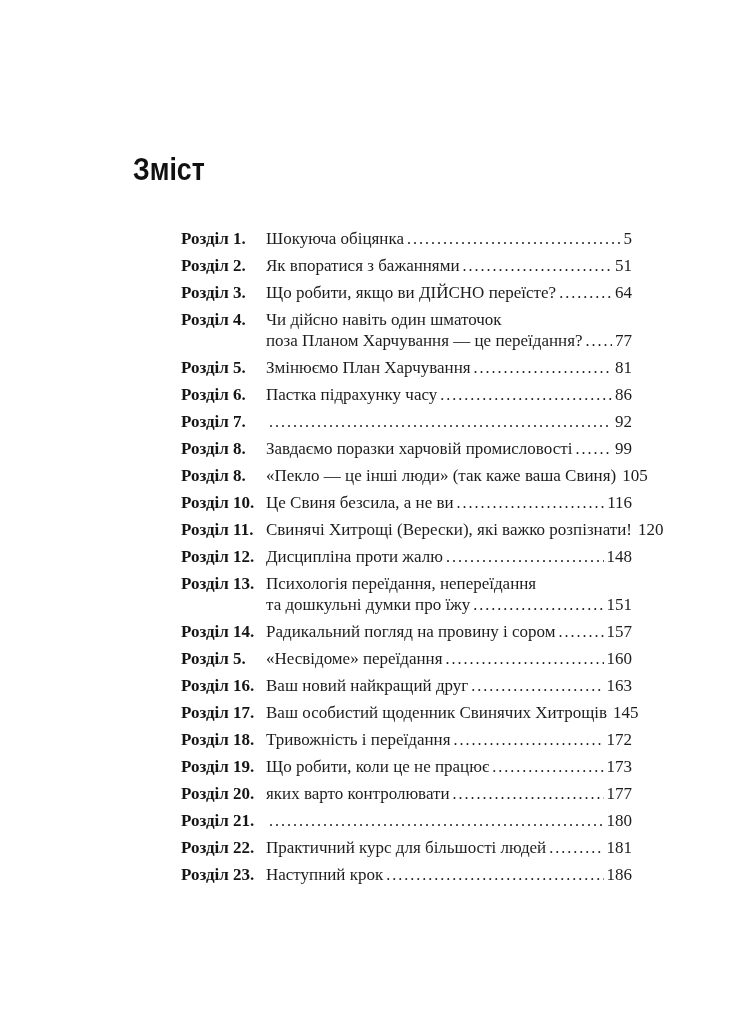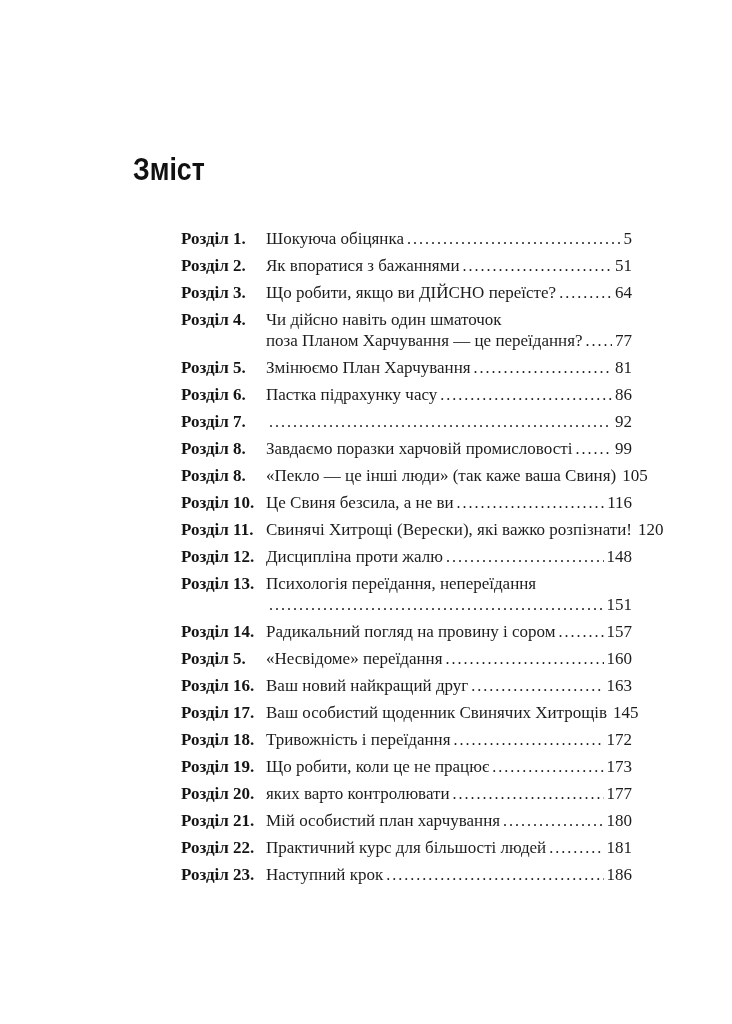--- a/index.html
+++ b/index.html
@@ -207,20 +207,21 @@
           </div>
         </div>
       </div>
       <div class="row">
         <span class="label">Розділ 13.</span>
         <div class="entry-body">
           <div class="line">
             <span class="t">Психологія переїдання, непереїдання</span>
           </div>
           <div class="line">
+            <span class="t">та дошкульні думки про їжу</span>
             <span class="dots">........................................................................................................................................................................................................</span>
             <span class="pg">151</span>
           </div>
         </div>
       </div>
       <div class="row">
         <span class="label">Розділ 14.</span>
         <div class="entry-body">
           <div class="line">
             <span class="t">Радикальний погляд на провину і сором</span>
@@ -286,21 +287,20 @@
             <span class="t">яких варто контролювати</span>
             <span class="dots">........................................................................................................................................................................................................</span>
             <span class="pg">177</span>
           </div>
         </div>
       </div>
       <div class="row">
         <span class="label">Розділ 21.</span>
         <div class="entry-body">
           <div class="line">
-            <span class="t">Мій особистий план харчування</span>
             <span class="dots">........................................................................................................................................................................................................</span>
             <span class="pg">180</span>
           </div>
         </div>
       </div>
       <div class="row">
         <span class="label">Розділ 22.</span>
         <div class="entry-body">
           <div class="line">
             <span class="t">Практичний курс для більшості людей</span>

